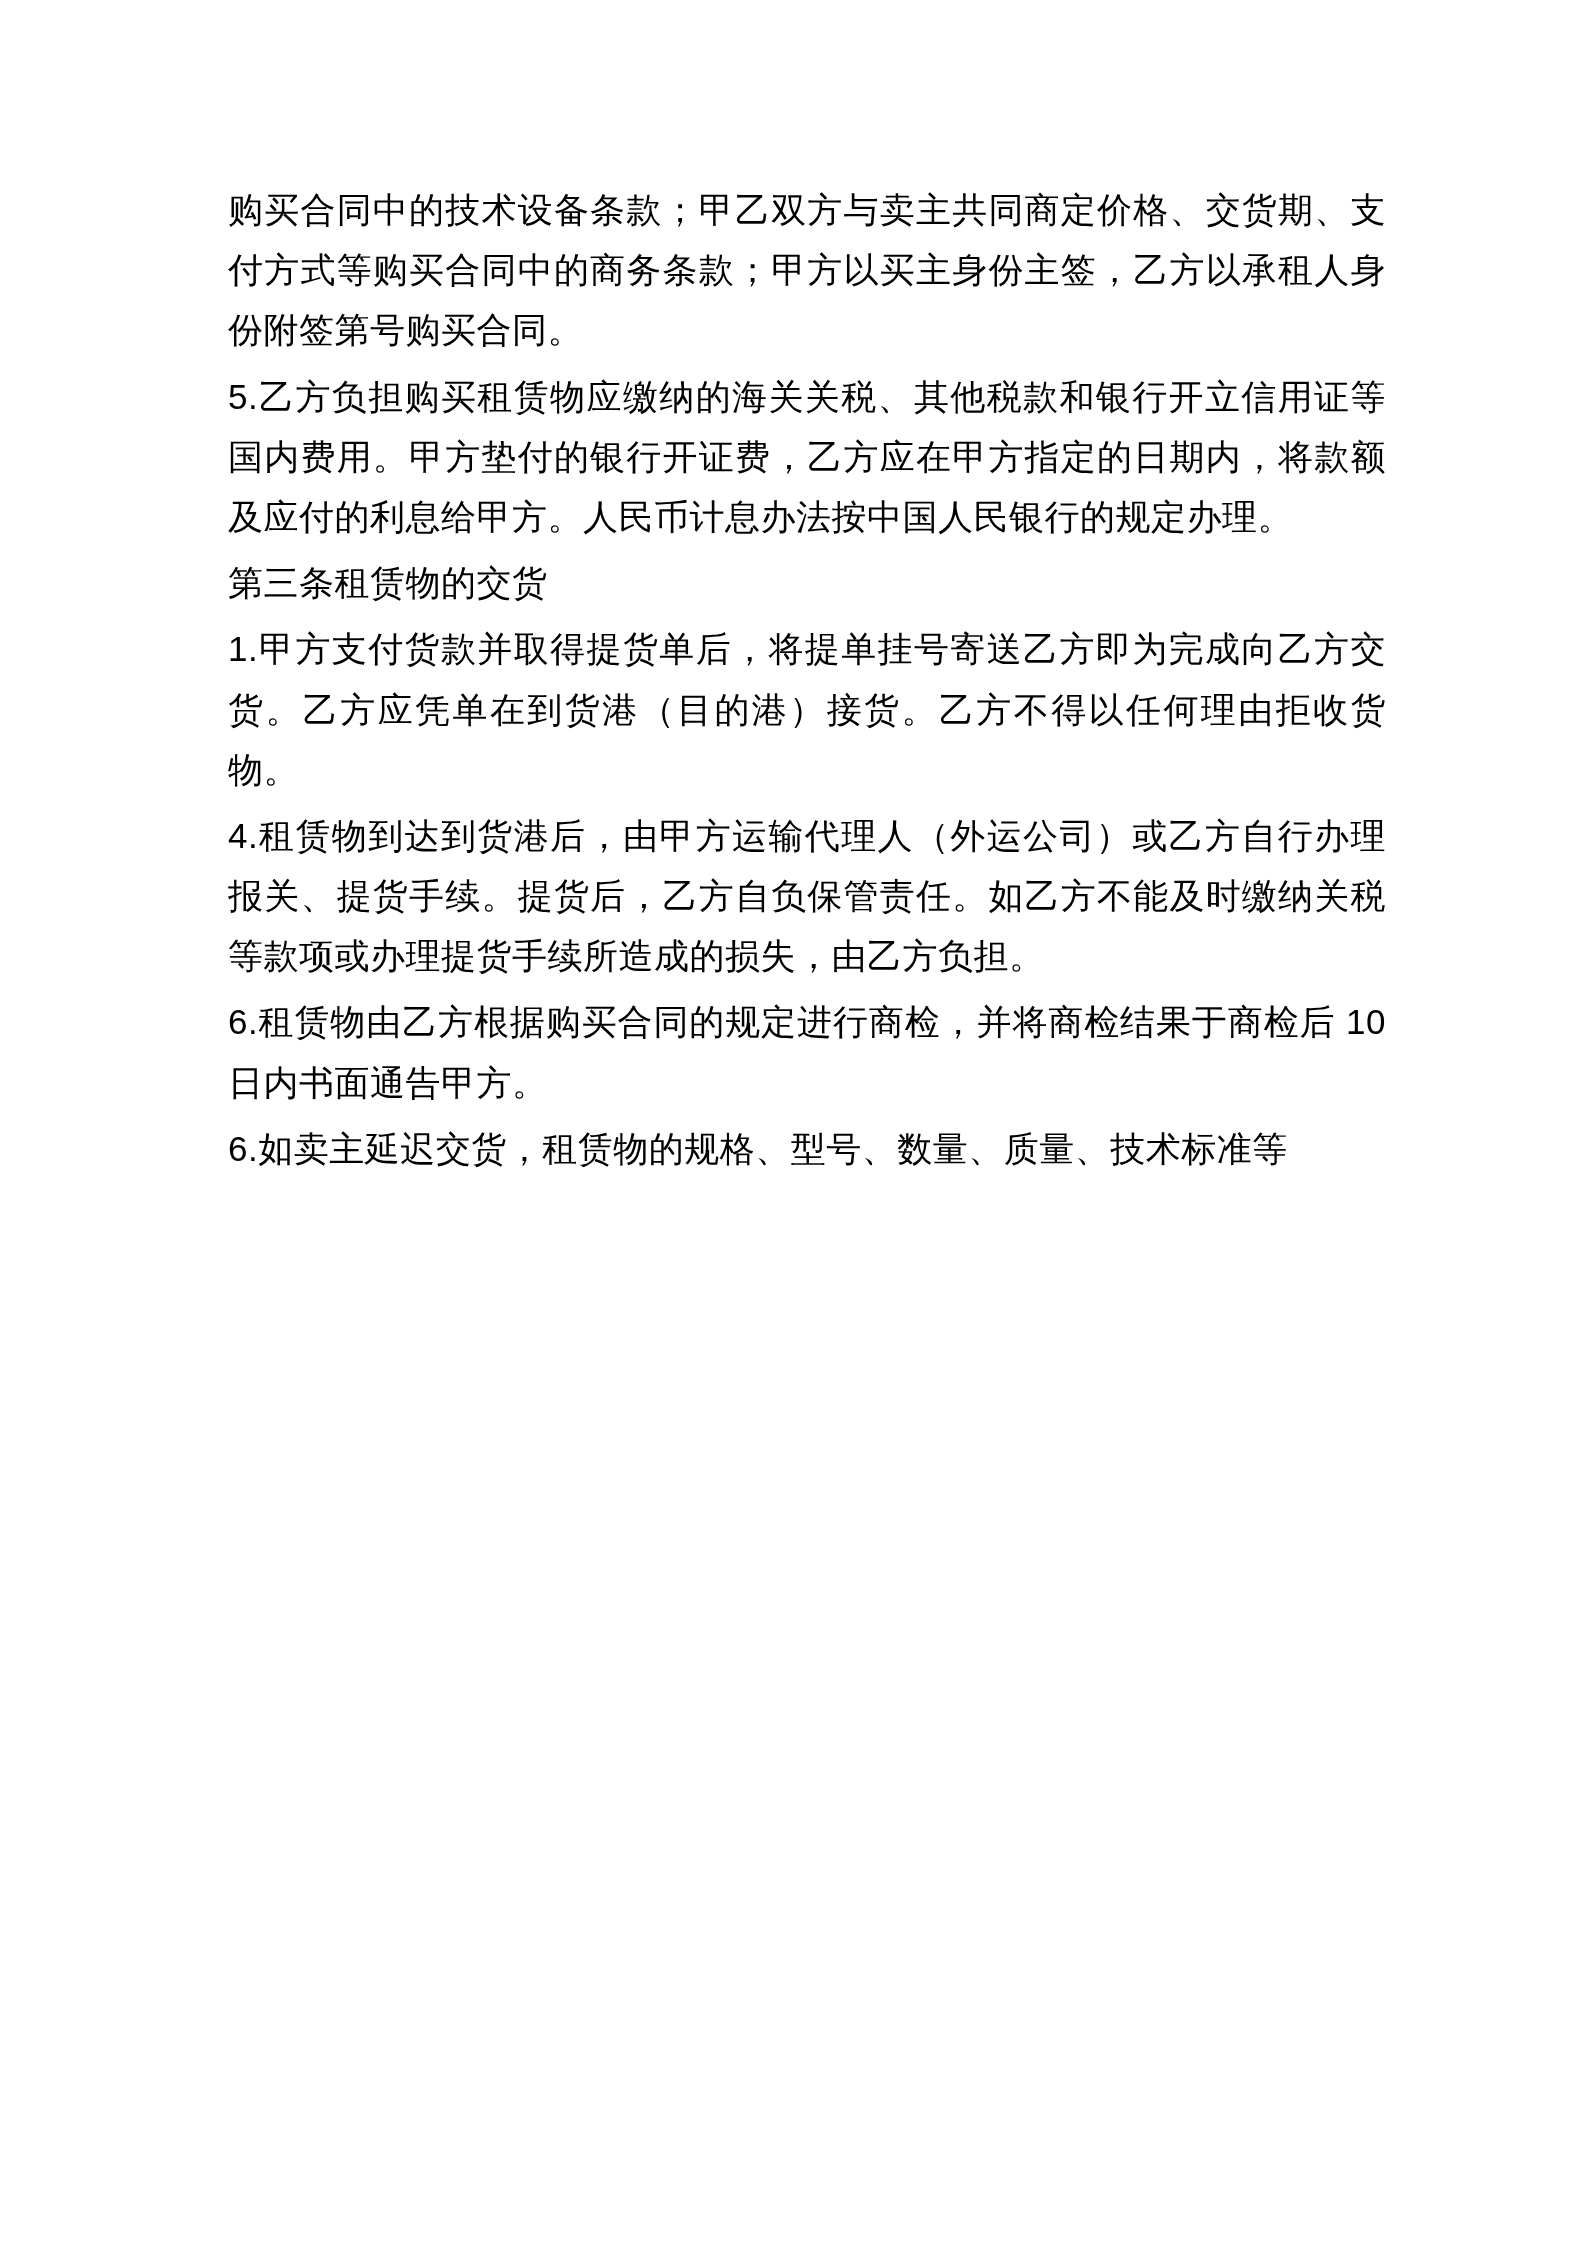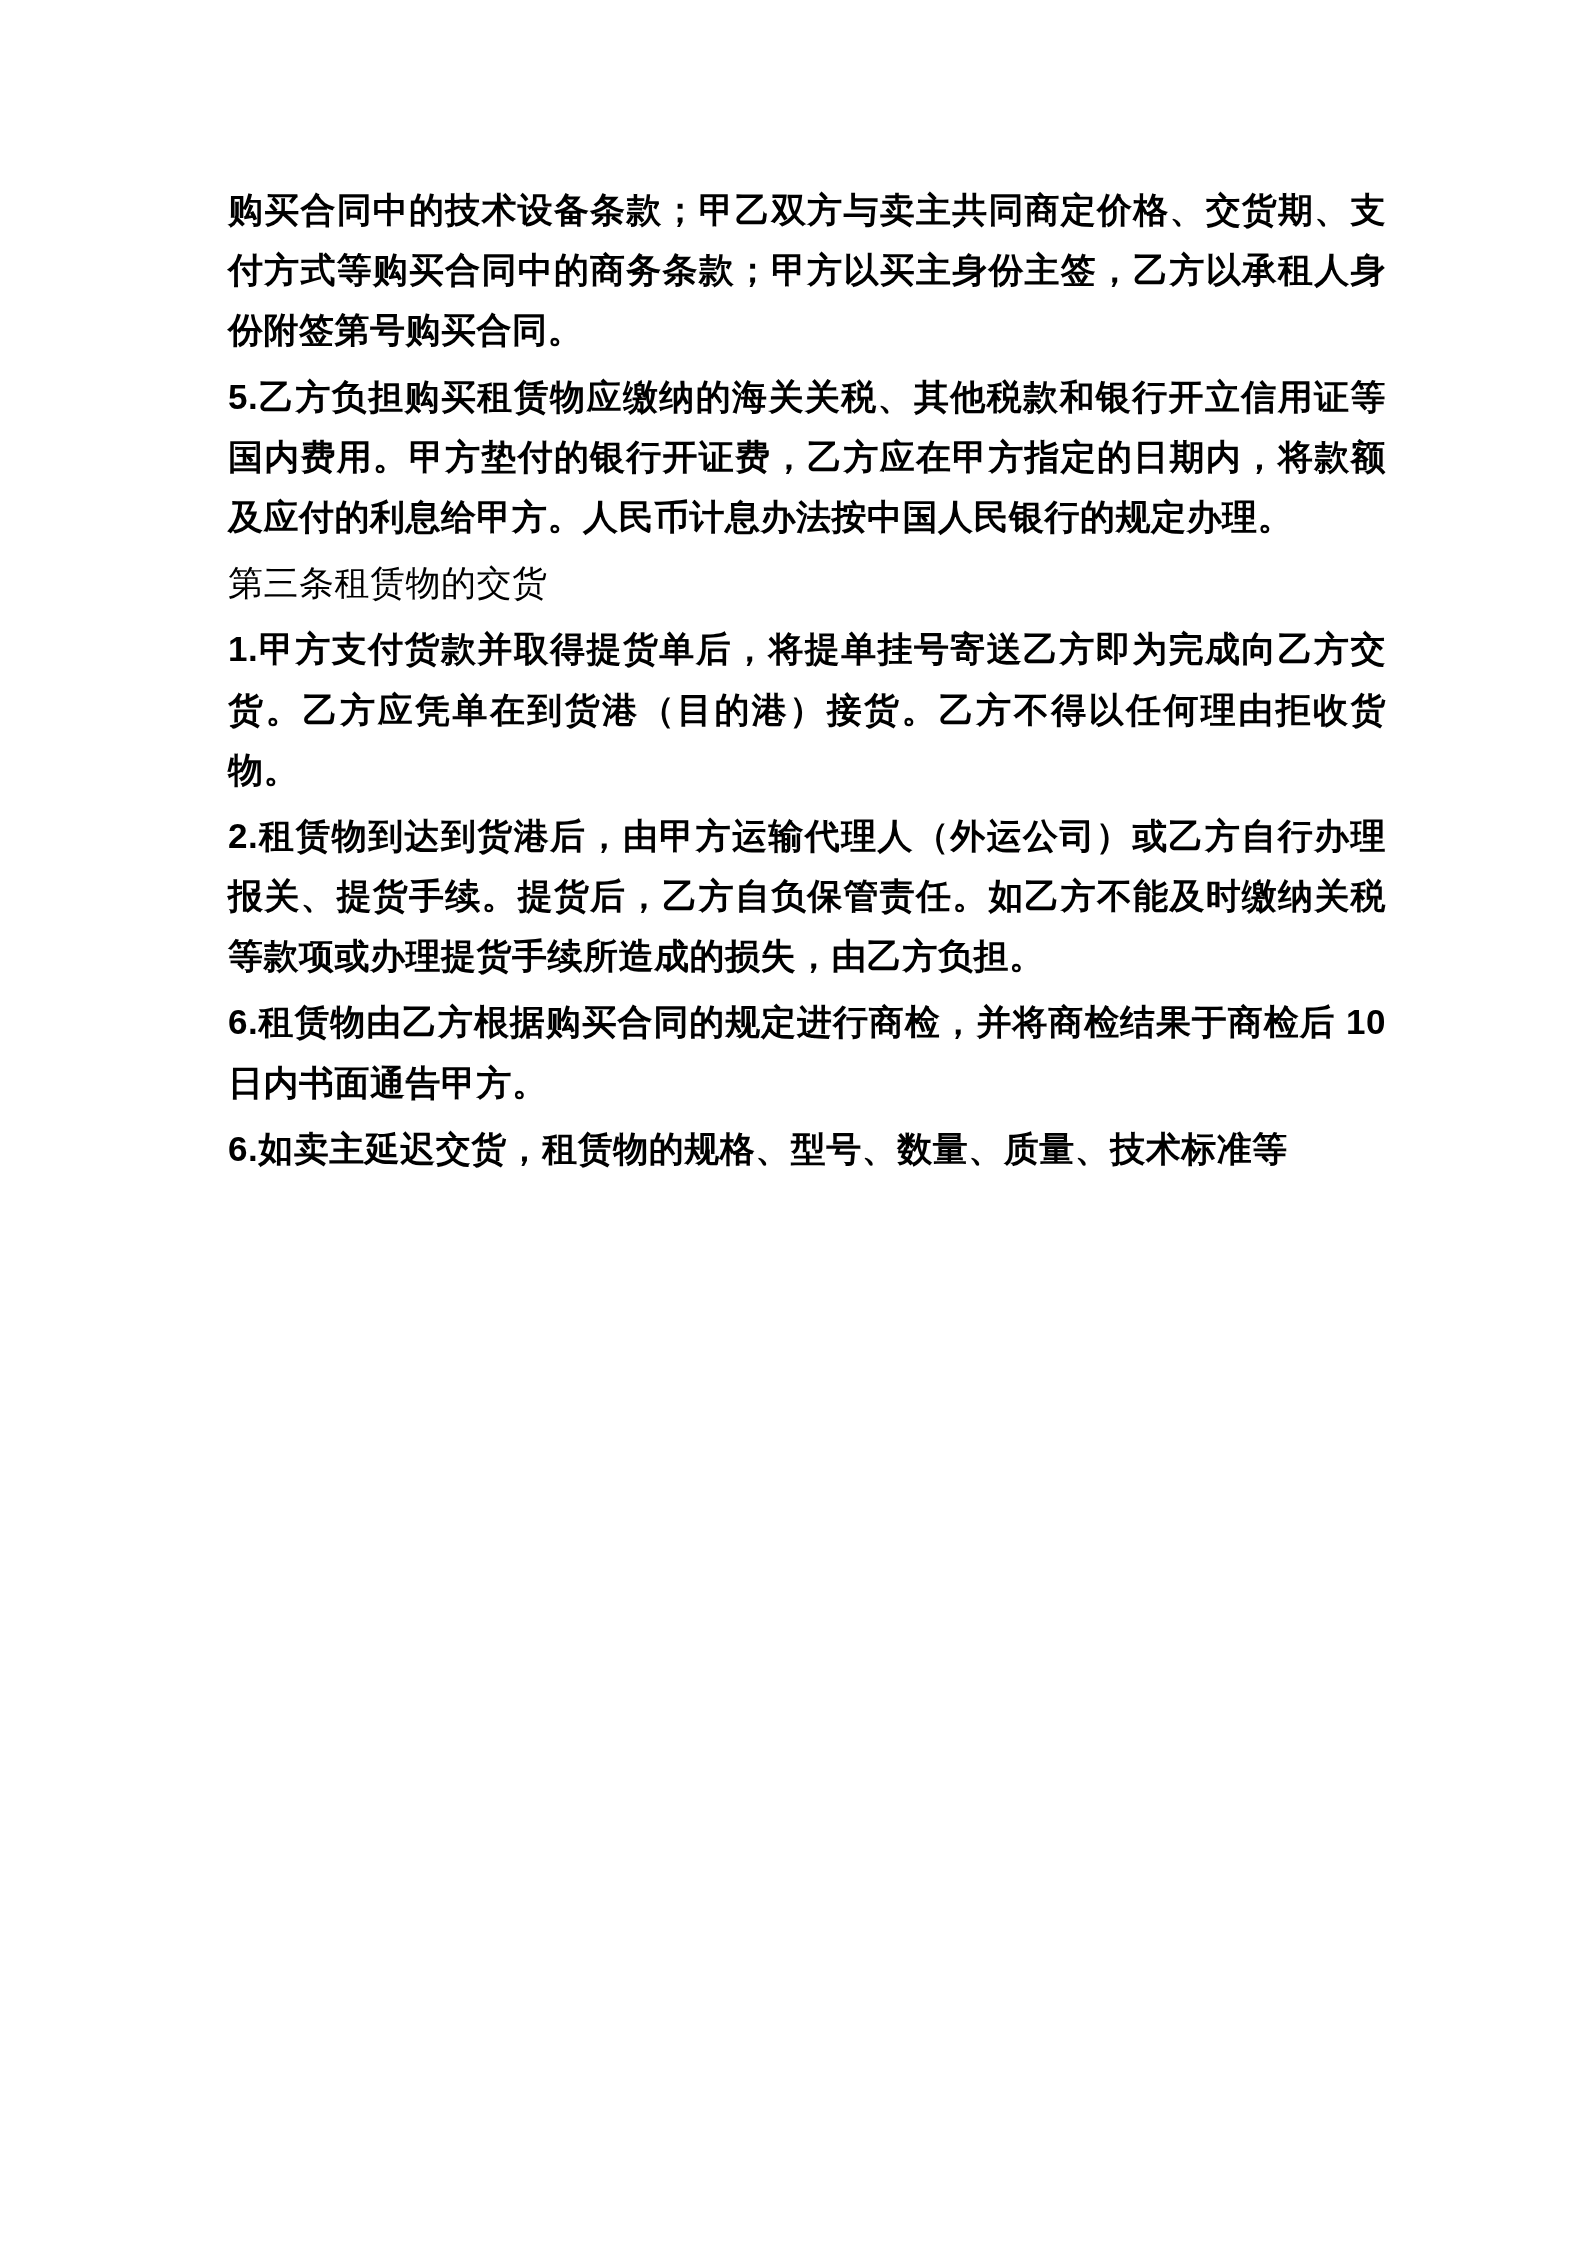--- a/index.html
+++ b/index.html
@@ -22,21 +22,21 @@
     box-sizing: border-box;
     padding: 180px 200px 120px 228px;
   }
   .doc-body {
     display: block;
   }
   .para {
     font-size: 35px;
     line-height: 1.72;
     letter-spacing: 0.5px;
-    font-weight: 700;
+    font-weight: 400;
     text-align: justify;
     text-justify: inter-ideograph;
     margin: 0 0 6px 0;
     white-space: pre-wrap;
     word-break: break-word;
   }
   .para.heading {
     font-weight: 400;
   }
 </style>
@@ -48,21 +48,21 @@
 
     <p class="para">购买合同中的技术设备条款；甲乙双方与卖主共同商定价格、交货期、支付方式等购买合同中的商务条款；甲方以买主身份主签，乙方以承租人身份附签第号购买合同。</p>
 
 
     <p class="para">5.乙方负担购买租赁物应缴纳的海关关税、其他税款和银行开立信用证等国内费用。甲方垫付的银行开证费，乙方应在甲方指定的日期内，将款额及应付的利息给甲方。人民币计息办法按中国人民银行的规定办理。</p>
 
     <p class="para heading">第三条租赁物的交货</p>
 
     <p class="para">1.甲方支付货款并取得提货单后，将提单挂号寄送乙方即为完成向乙方交货。乙方应凭单在到货港（目的港）接货。乙方不得以任何理由拒收货物。</p>
 
-    <p class="para">2.租赁物到达到货港后，由甲方运输代理人（外运公司）或乙方自行办理报关、提货手续。提货后，乙方自负保管责任。如乙方不能及时缴纳关税等款项或办理提货手续所造成的损失，由乙方负担。</p>
+    <p class="para">4.租赁物到达到货港后，由甲方运输代理人（外运公司）或乙方自行办理报关、提货手续。提货后，乙方自负保管责任。如乙方不能及时缴纳关税等款项或办理提货手续所造成的损失，由乙方负担。</p>
 
 
     <p class="para">6.租赁物由乙方根据购买合同的规定进行商检，并将商检结果于商检后 10 日内书面通告甲方。</p>
 
     <p class="para">6.如卖主延迟交货，租赁物的规格、型号、数量、质量、技术标准等</p>
 
   </div>
 </div>
 
 </body></html>

